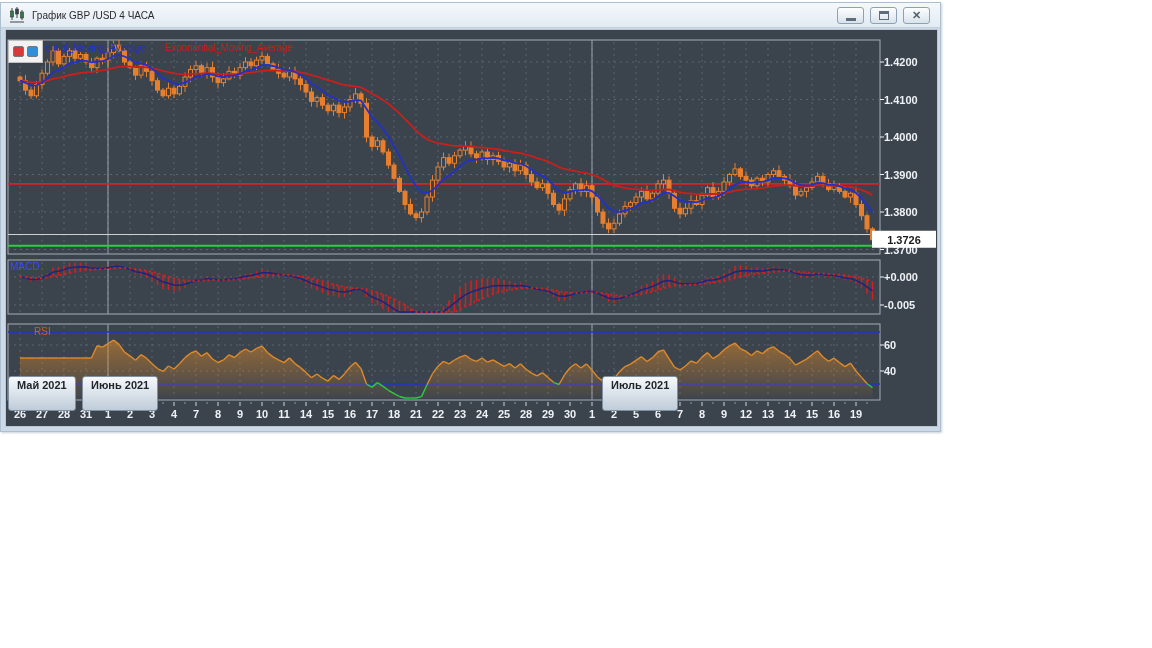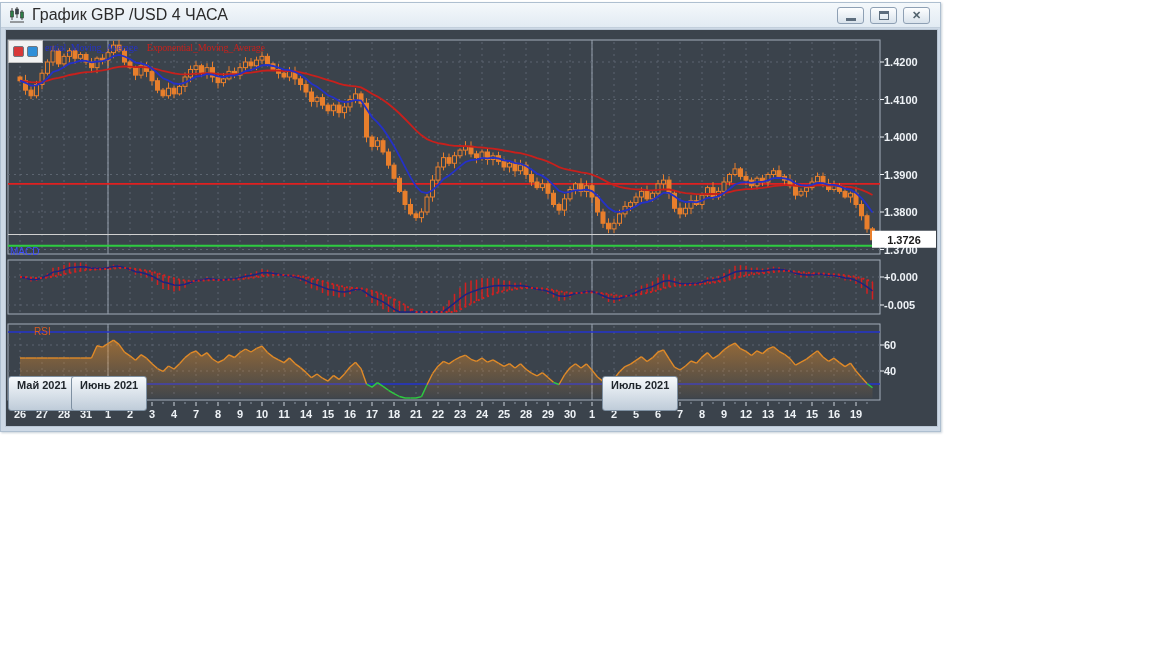--- a/index.html
+++ b/index.html
@@ -8,21 +8,21 @@
   .app-window {
     position:absolute; left:0; top:2px; width:941px; height:430px;
     background:#cdd9e6; border:1px solid #aebfd0; box-shadow:1px 1px 2px rgba(120,140,160,.4);
   }
   .titlebar {
     position:absolute; left:0; top:0; right:0; height:25px;
     background:linear-gradient(#f4f8fb,#e2ebf3); display:flex; align-items:center;
     border-bottom:1px solid #c2cfdc;
   }
   .titlebar-icon { margin-left:7px; width:18px; height:16px; }
-  .titlebar-text { margin-left:6px; font-size:16px; color:#2b2b2b; }
+  .titlebar-text { margin-left:6px; font-size:10px; color:#2b2b2b; }
   .winbtns { position:absolute; right:10px; top:4px; display:flex; gap:6px; }
   .winbtn {
     width:27px; height:17px; border:1px solid #8ea0b4; border-radius:3px;
     background:linear-gradient(#fdfeff,#d9e3ec); display:flex; align-items:center; justify-content:center;
     cursor:default;
   }
   .glyph-min { width:10px; height:3px; background:#5d6d7d; margin-top:7px; }
   .glyph-max { width:10px; height:9px; border:1px solid #5d6d7d; border-top:3px solid #5d6d7d; background:transparent; }
   .glyph-close { font-size:11px; font-weight:bold; color:#53646f; line-height:11px; }
 
@@ -31,22 +31,22 @@
     background:#3b434c; border:1px solid #b9c6d4;
   }
   .chart-stage { position:absolute; left:0; top:0; width:930px; height:396px; }
   svg.chart { position:absolute; left:0; top:0; }
 
   .legend-box {
     position:absolute; left:2px; top:10px; width:35px; height:23px; background:#f2f2f2;
     border:1px solid #c0c0c0; display:flex; align-items:center; justify-content:center; gap:3px; z-index:5;
   }
   .legend-btn { width:11px; height:11px; border-radius:2px; border:1px solid #707880; }
-  .legend-texts { position:absolute; left:39px; top:12px; display:flex; gap:9px; z-index:4;
-    font-size:10px; letter-spacing:-0.2px; white-space:nowrap;font-family:Liberation Serif, serif; }
+  .legend-texts { position:absolute; left:39px; top:12px; display:flex; gap:20px; z-index:4;
+    font-size:10px; letter-spacing:-0.2px; white-space:nowrap; }
 
   .panel-label { position:absolute; font-size:10px; z-index:4; }
 
   .month-box {
     position:absolute; z-index:6; font-size:11px; font-weight:bold; color:#20262c;
     background:linear-gradient(#f6f9fc,#bfccd9); border:1px solid #7e90a2; border-radius:3px;
     padding:2px 8px 18px 8px; line-height:13px; white-space:nowrap;
   }
 </style>
 </head>
@@ -1018,21 +1018,21 @@
 
       <div class="legend-box">
         <span class="legend-btn" id="legend-btn-red" style="background: rgb(216, 56, 56);"></span>
         <span class="legend-btn" id="legend-btn-blue" style="background: rgb(47, 143, 216);"></span>
       </div>
       <div class="legend-texts">
         <span id="legend-blue" style="color: rgb(36, 49, 200);">ential_Moving_Average</span>
         <span id="legend-red" style="color: rgb(200, 32, 28); text-align: center;">Exponential_Moving_Average</span>
       </div>
 
-      <div class="panel-label" id="macd-label" style="left: 4px; top: 216px; color: rgb(28, 35, 128); filter: brightness(2.2);">MACD</div>
+      <div class="panel-label" id="macd-label" style="left: 4px; top: 231px; color: rgb(28, 35, 128); filter: brightness(2.2);">MACD</div>
       <div class="panel-label" id="rsi-label" style="left: 4px; top: 296px; color: rgb(216, 90, 32); padding-left: 24px;">RSI</div>
 
       <div class="month-box" style="left:2px; top:346px;">Май 2021</div>
-      <div class="month-box" style="left:65px; top:346px;">Июнь 2021</div>
+      <div class="month-box" style="left:76px; top:346px;">Июнь 2021</div>
       <div class="month-box" style="left:596px; top:346px;">Июль 2021</div>
     </div>
   </div>
 </div>
 
 </body></html>

